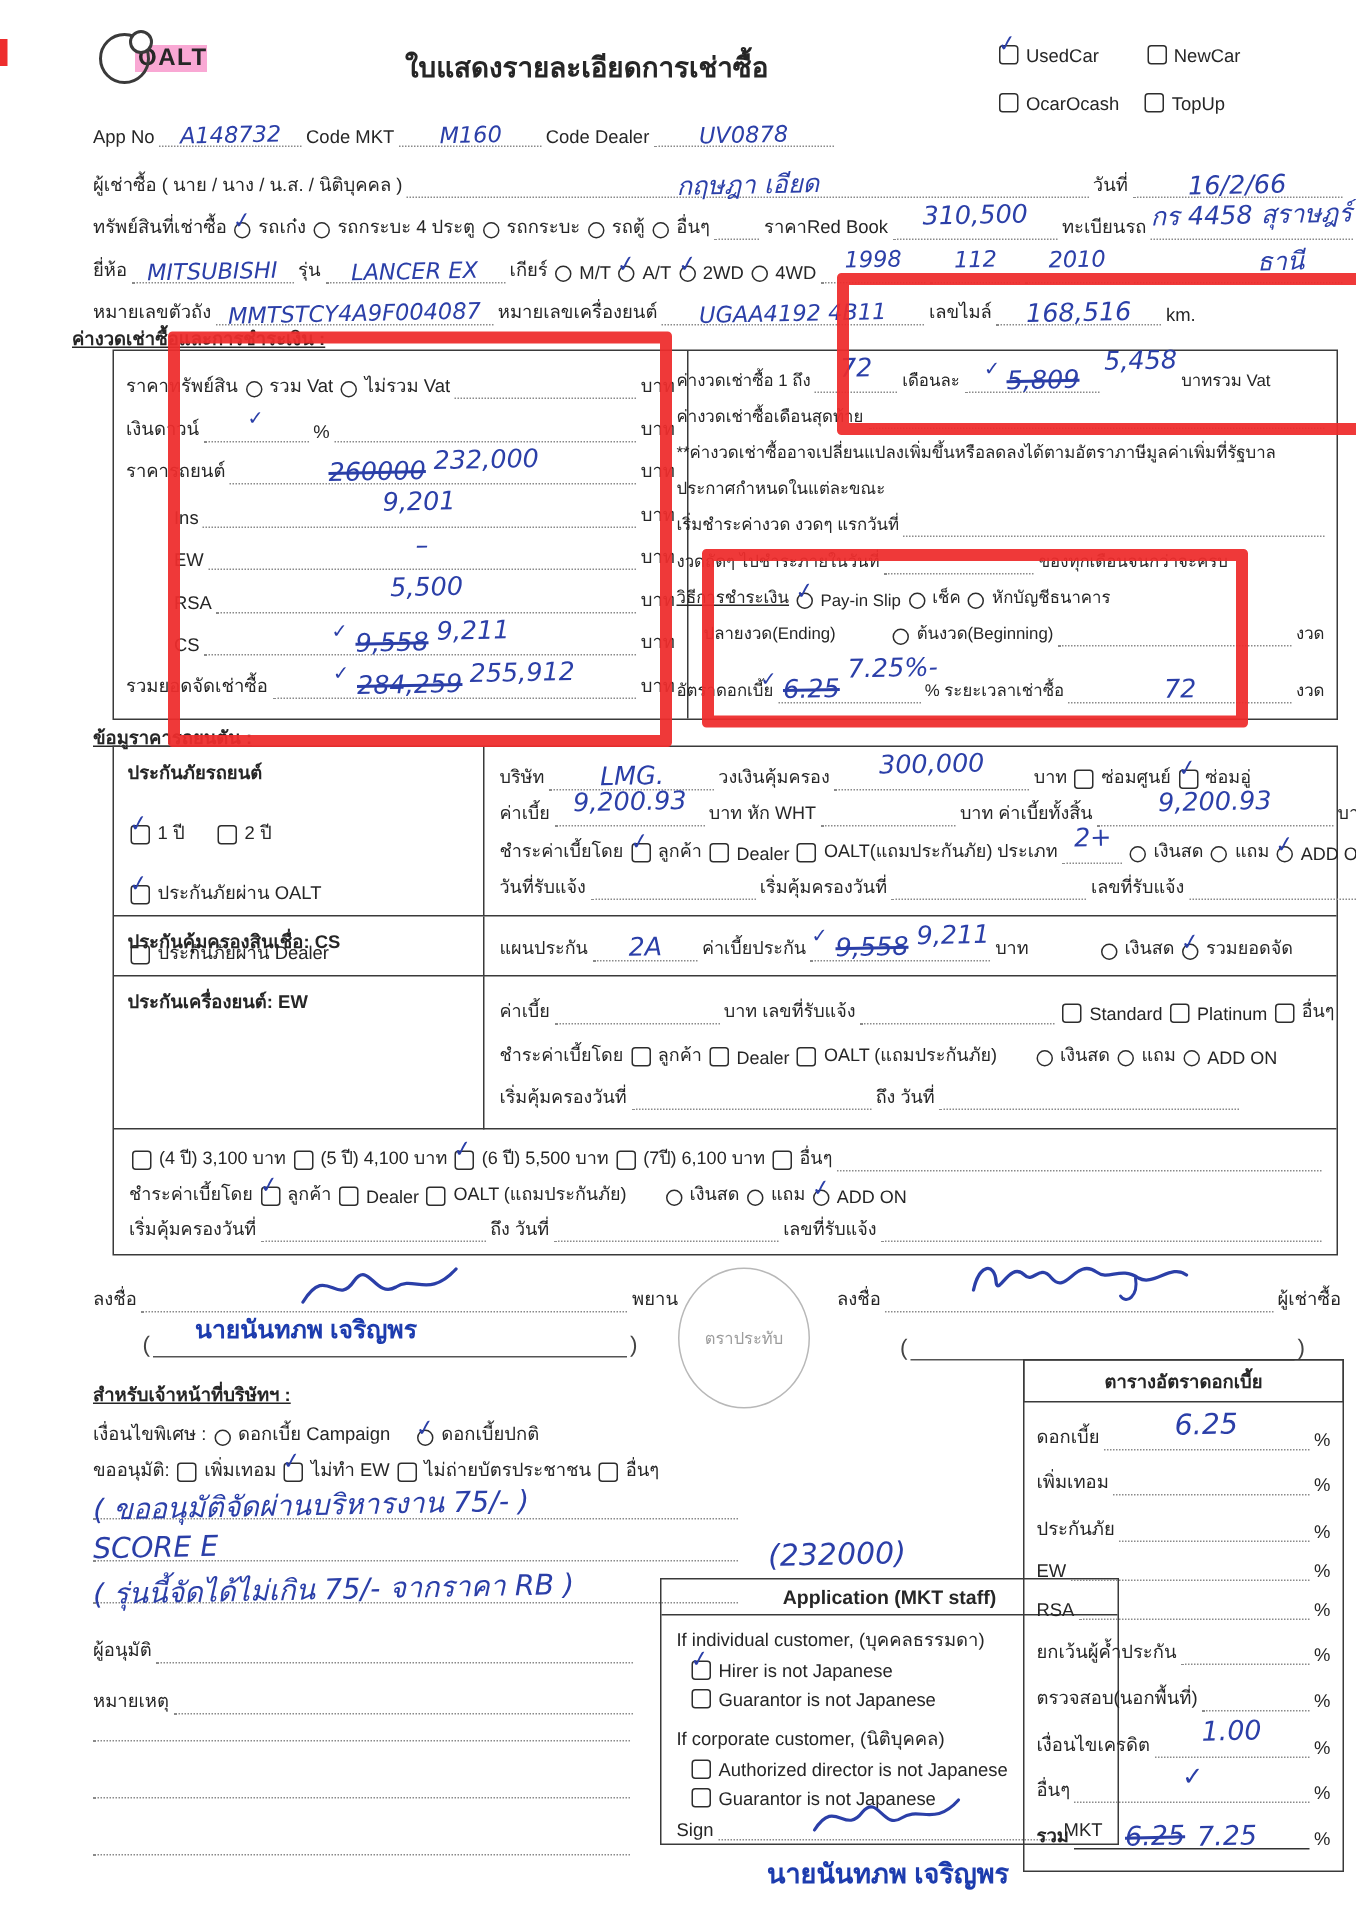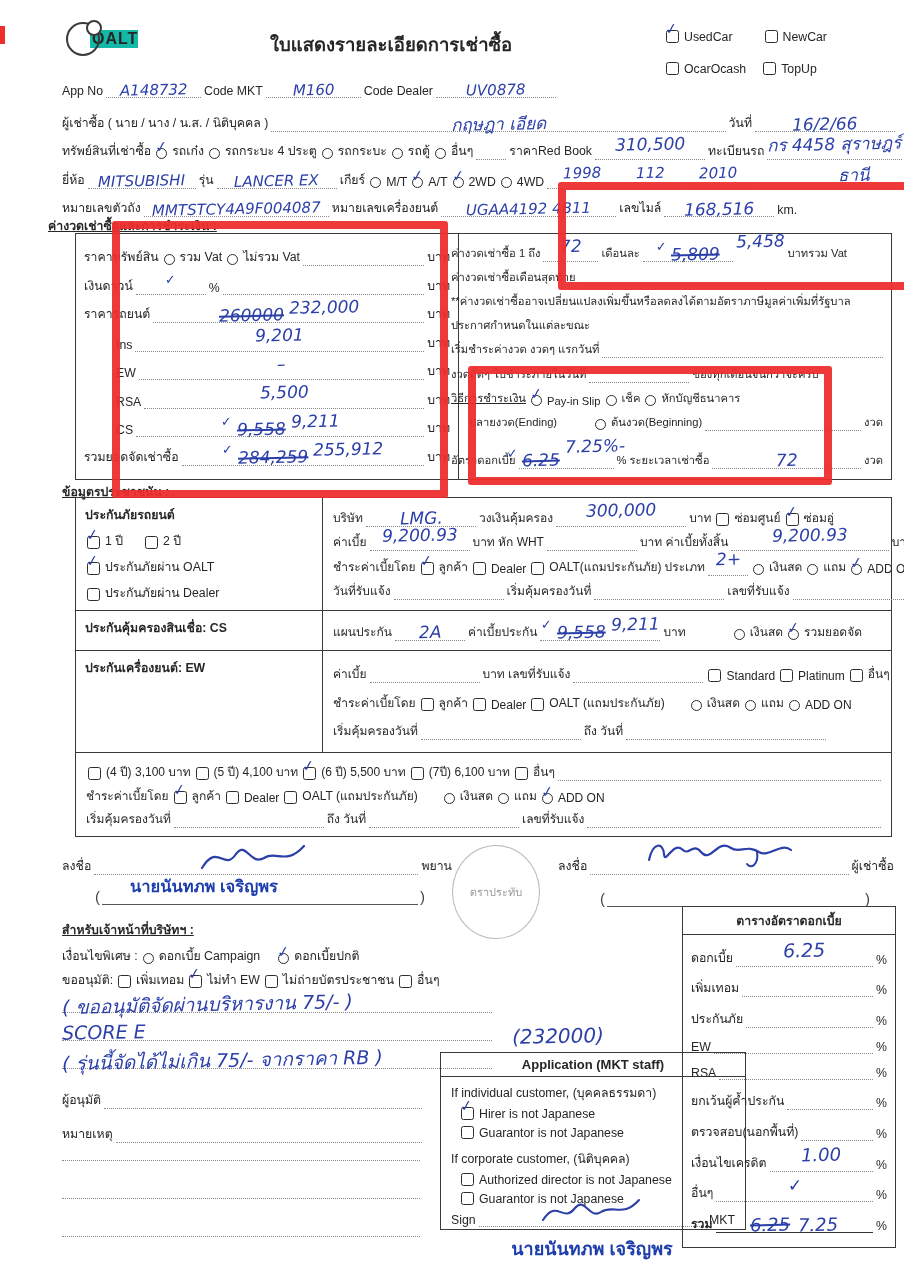--- a/index.html
+++ b/index.html
@@ -23,32 +23,32 @@
   .sm{font-size:11.2px}
   .in{margin-left:32px}
   .w30{width:30px}.w40{width:40px}.w55{width:55px}.w60{width:60px}.w70{width:70px}
   .w90{width:90px}.w95{width:95px}.w100{width:100px}.w110{width:110px}.w120{width:120px}
   .w130{width:130px}.w140{width:140px}.w150{width:150px}.w160{width:160px}.w175{width:175px}
   .w185{width:185px}.w200{width:200px}
   .box{position:absolute;border:1.3px solid #3a3a3a}
   .pcol{position:absolute;top:0;bottom:0;display:flex;flex-direction:column;justify-content:space-evenly;padding:4px 8px}
   .irow{position:absolute;left:0;right:0;display:flex}
   .bt{border-top:1.3px solid #3a3a3a}
-  .icl{width:228px;flex:0 0 228px;border-right:1.3px solid #3a3a3a;padding:7px 9px;display:flex;flex-direction:column;gap:7px}
+  .icl{width:228px;flex:0 0 228px;border-right:1.3px solid #3a3a3a;padding:7px 9px;display:flex;flex-direction:column;gap:21px}
   .icr{flex:1;padding:4px 10px;display:flex;flex-direction:column;justify-content:space-evenly;font-size:12px}
   .red{position:absolute;border:8px solid #ee2d2d;border-radius:3px;z-index:40;pointer-events:none;opacity:.94}
   .redtick{position:absolute;background:#ee2d2d;z-index:40}
   .bluename{font-weight:bold;color:#1d3cae;font-size:16.5px;font-family:"Liberation Sans",sans-serif}
   .stamp{position:absolute;border:1.4px solid #b8b8b8;border-radius:50%;color:#9c9c9c;display:flex;align-items:center;justify-content:center;font-size:11px}
   .paren{display:flex;align-items:flex-end;color:#444;font-size:15px;gap:2px}
   .paren .bar{border-bottom:1.2px solid #555;height:10px}
   .logo{position:absolute;display:flex;align-items:center;gap:2px}
   .logo .c1{width:30px;height:30px;border:2.4px solid #3a3a3a;border-radius:50%;position:relative}
   .logo .c2{position:absolute;right:-4px;top:-4px;width:12px;height:12px;border:2.2px solid #3a3a3a;border-radius:50%;background:#fff}
-  .logo .t{font-weight:bold;font-size:16px;letter-spacing:1px;margin-left:-12px;background:#14b8a6;padding-left:2px}
+  .logo .t{font-weight:bold;font-size:16px;letter-spacing:1px;margin-left:-12px;background:#f9a8d4;padding-left:2px}
   svg.sig{overflow:visible}
   .hwline{border-bottom:1.2px dotted #8a8a8a;display:flex;align-items:flex-end}
 </style>
 </head>
 <body>
 
 <div class="page">
 
   <div class="logo" style="left:66px;top:22px">
     <span class="c1">
@@ -309,21 +309,21 @@
         </span>
         <span>% ระยะเวลาเช่าซื้อ</span>
         <span class="d f">
             <span class="h big">72</span>
           </span>
         <span>งวด</span>
       </div>
     </div>
   </div>
 
-  <div class="b u" style="position:absolute;left:62px;top:482px">ข้อมูตรประชาชนัน :</div>
+  <div class="b u" style="position:absolute;left:62px;top:482px">ข้อมูราคารถยนตัน :</div>
 
   <div class="box" style="left:75px;top:497px;width:815px;height:338px">
 
     <div class="irow" style="top:0;height:112px">
       <div class="icl">
         <span class="b">ประกันภัยรถยนต์</span>
         <span class="ln">
           <span class="c">
               <span class="ck">✓</span>
             </span>

